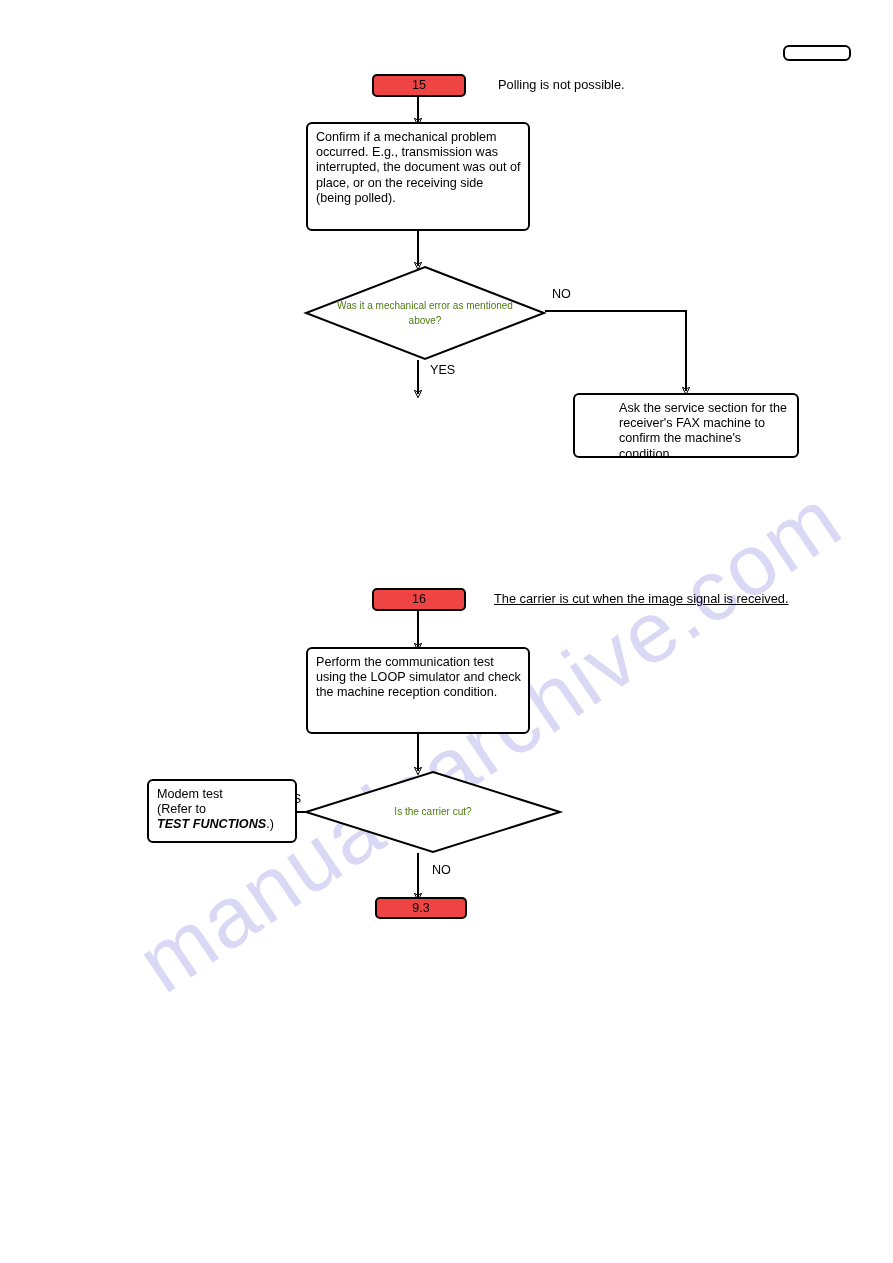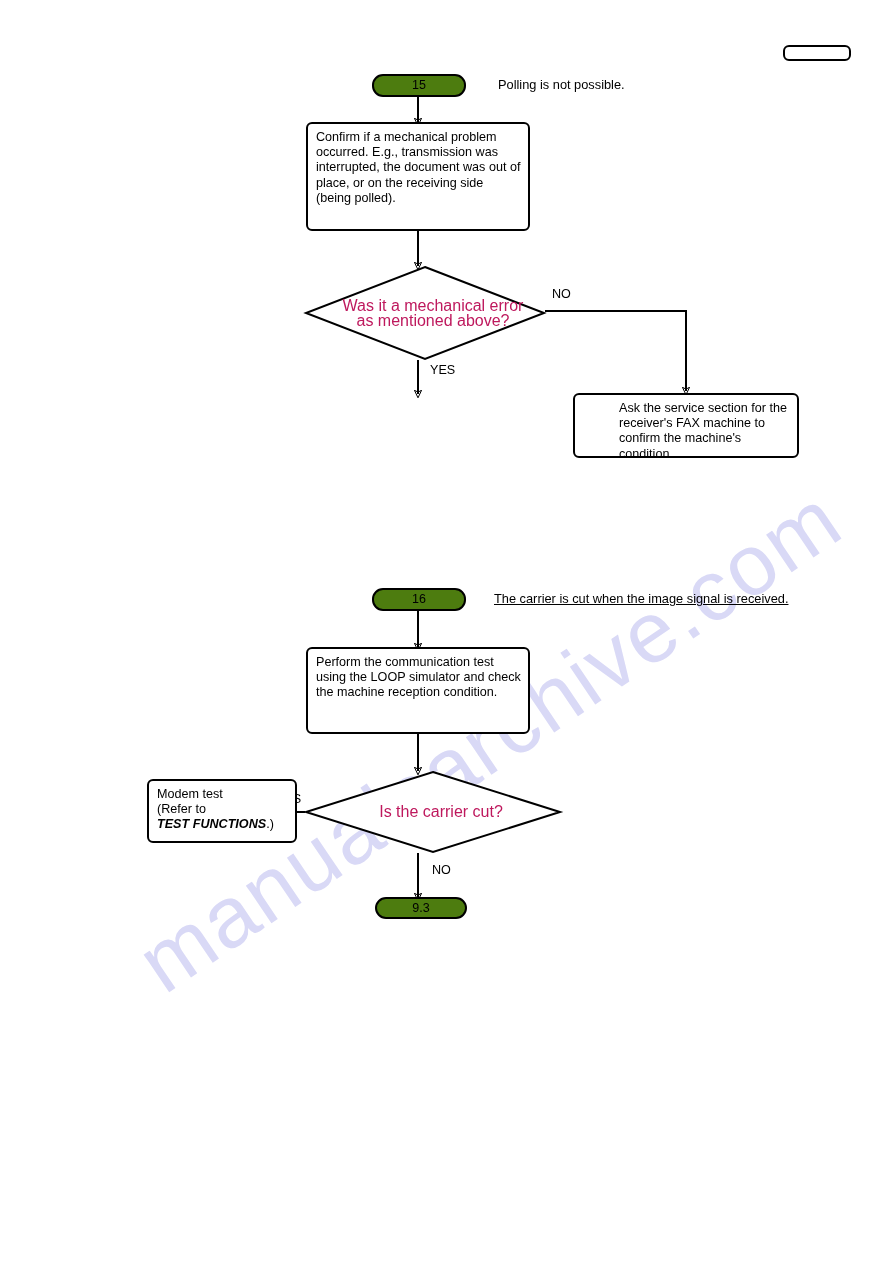--- a/index.html
+++ b/index.html
@@ -62,22 +62,22 @@
 
   .node {
     position: absolute;
     box-sizing: border-box;
     border-radius: 6px;
   }
 
   
   .terminator {
     border: 2px solid #000000;
-    border-radius: 11px;
-    background: #4d7c0f;
+    border-radius: 5px;
+    background: #ef4444;
     display: flex;
     align-items: center;
     justify-content: center;
     font-size: 12.5px;
     line-height: 1;
     color: #000000;
   }
 
   
   .process {
@@ -99,31 +99,31 @@
     background: transparent;
   }
   .decision svg {
     position: absolute;
     left: 0;
     top: 0;
     overflow: visible;
   }
   .decision .decision-label {
     position: absolute;
-    left: 8px;
+    left: 0;
     top: 0;
     width: 100%;
     height: 100%;
     display: flex;
     align-items: center;
     justify-content: center;
     text-align: center;
-    font-size: 16px;
+    font-size: 10px;
     line-height: 15.4px;
-    color: #be185d;
+    color: #4d7c0f;
     box-sizing: border-box;
     padding: 0 26px;
   }
 
   
   .caption {
     position: absolute;
     font-size: 12.8px;
     line-height: 15px;
     color: #000000;

